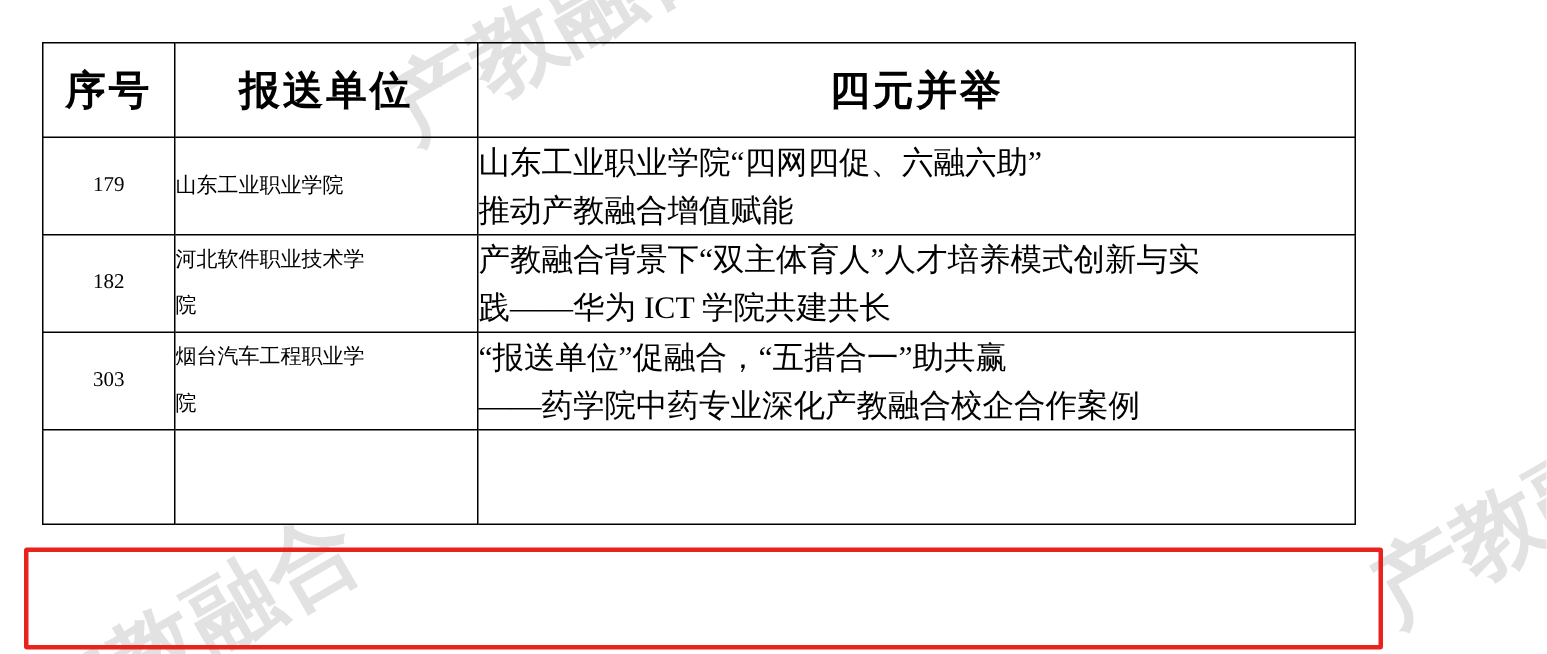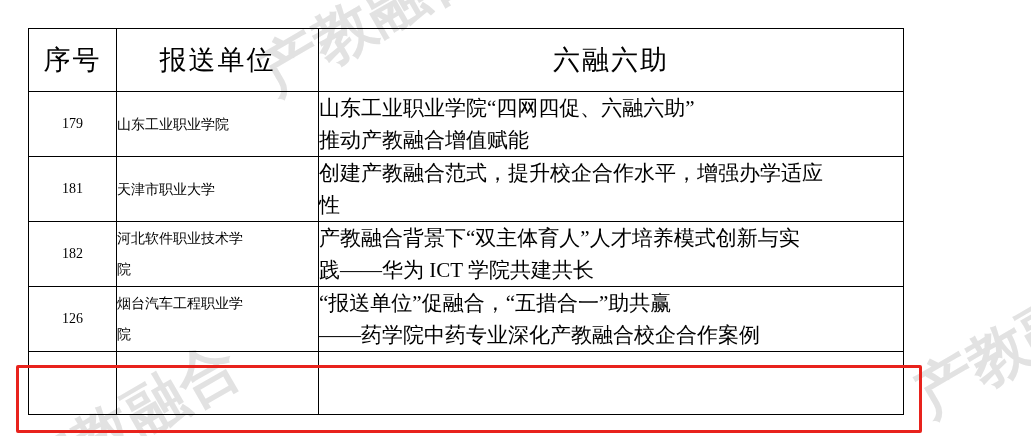--- a/index.html
+++ b/index.html
@@ -69,21 +69,21 @@
   }
   
   col.c-no    { width: 88px; }
   col.c-unit  { width: 202px; }
   col.c-title { width: 585px; }
 
   thead th {
     height: 62px;
     text-align: center;
     font-size: 27px;
-    font-weight: 400;
+    font-weight: 700;
     letter-spacing: 2px;
   }
 
   td.cell-no {
     text-align: center;
     font-size: 14px;
     height: 62px;
   }
   td.cell-unit {
     font-size: 14px;
@@ -142,57 +142,47 @@
     <table class="doc-table">
       <colgroup>
         <col class="c-no">
         <col class="c-unit">
         <col class="c-title">
       </colgroup>
       <thead>
         <tr>
           <th>序号</th>
           <th>报送单位</th>
-          <th>六融六助</th>
+          <th>四元并举</th>
         </tr>
       </thead>
       <tbody>
         <tr>
           <td class="cell-no">179</td>
           <td class="cell-unit">
             <span class="line">山东工业职业学院</span>
           </td>
           <td class="cell-title">
             <span class="line">山东工业职业学院“四网四促、六融六助”</span>
             <span class="line">推动产教融合增值赋能</span>
-          </td>
-        </tr>
-        <tr>
-          <td class="cell-no">181</td>
-          <td class="cell-unit">
-            <span class="line">天津市职业大学</span>
-          </td>
-          <td class="cell-title">
-            <span class="line">创建产教融合范式，提升校企合作水平，增强办学适应</span>
-            <span class="line">性</span>
           </td>
         </tr>
         <tr>
           <td class="cell-no">182</td>
           <td class="cell-unit">
             <span class="line">河北软件职业技术学</span>
             <span class="line">院</span>
           </td>
           <td class="cell-title">
             <span class="line">产教融合背景下“双主体育人”人才培养模式创新与实</span>
             <span class="line">践——华为 ICT 学院共建共长</span>
           </td>
         </tr>
         <tr class="row-183">
-          <td class="cell-no">126</td>
+          <td class="cell-no">303</td>
           <td class="cell-unit">
             <span class="line">烟台汽车工程职业学</span>
             <span class="line">院</span>
           </td>
           <td class="cell-title">
             <span class="line">“报送单位”促融合，“五措合一”助共赢</span>
             <span class="line">——药学院中药专业深化产教融合校企合作案例</span>
           </td>
         </tr>
         <tr>

